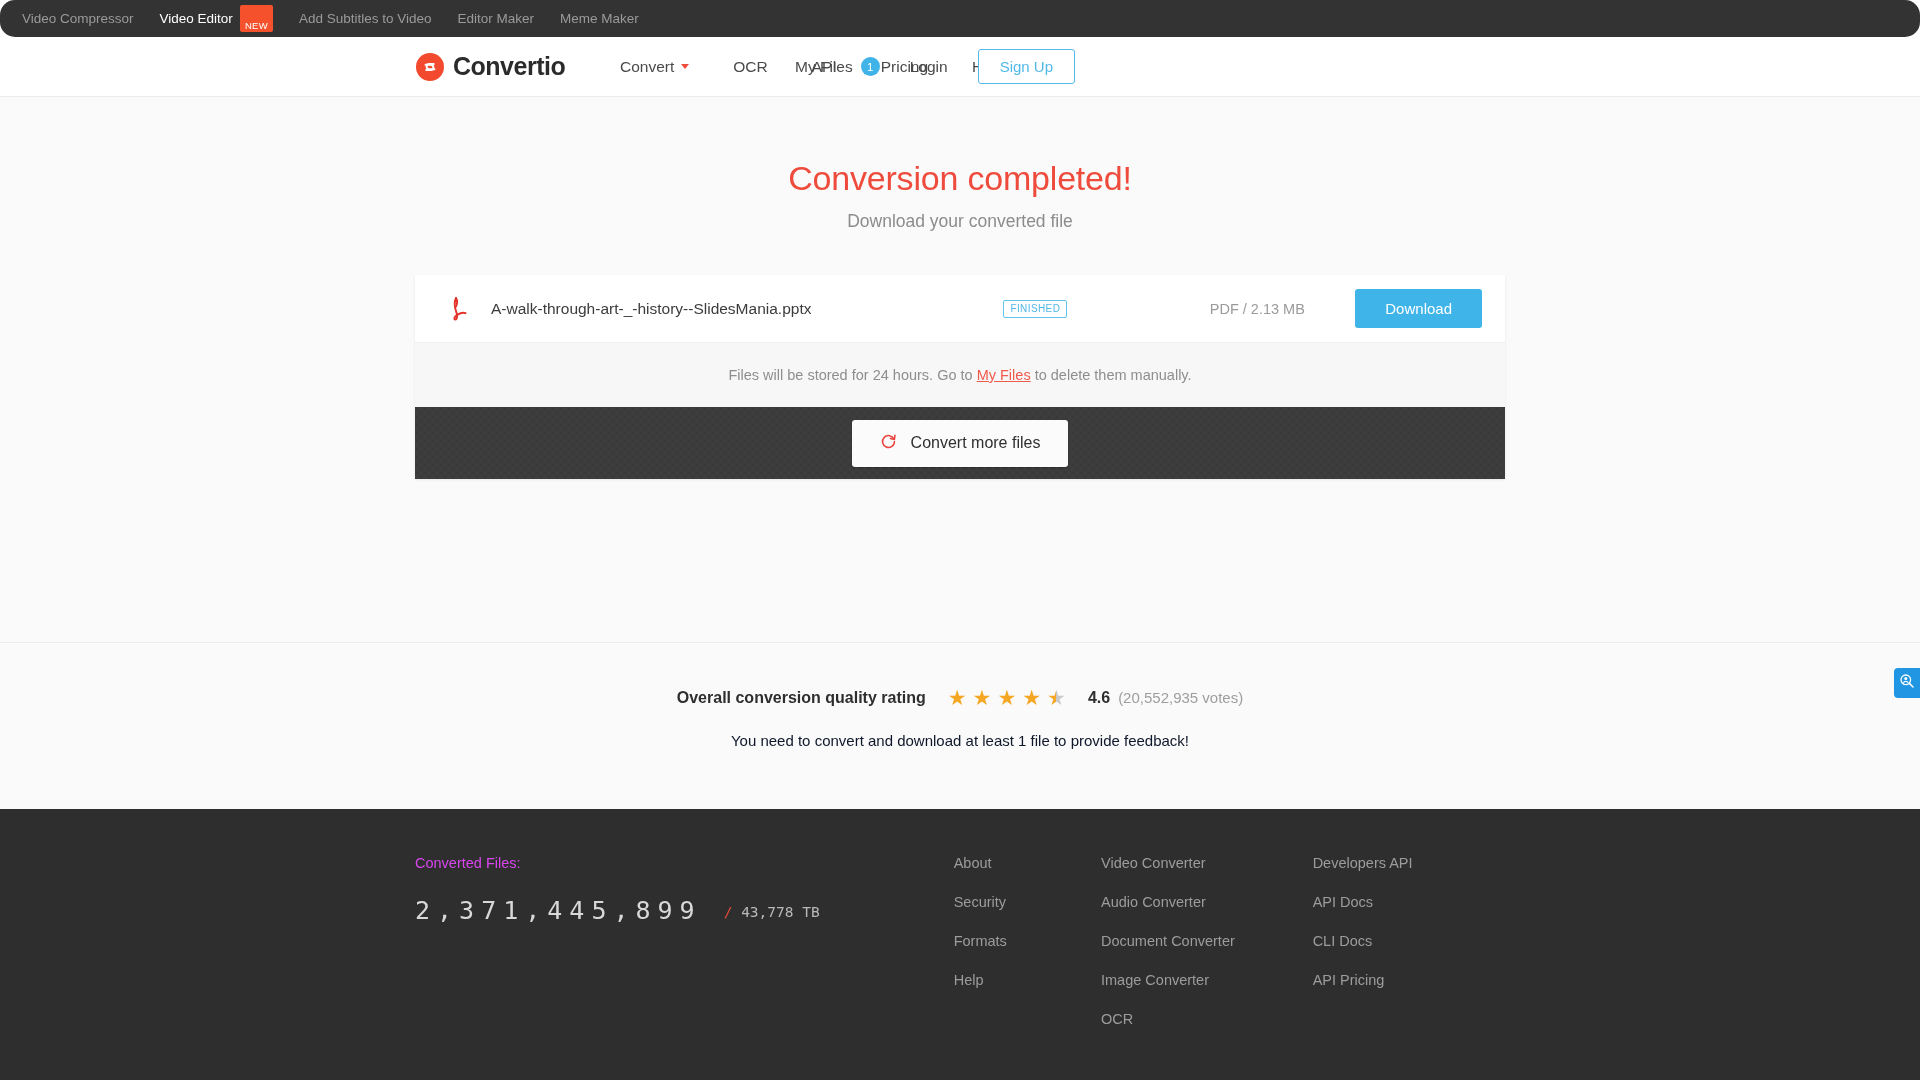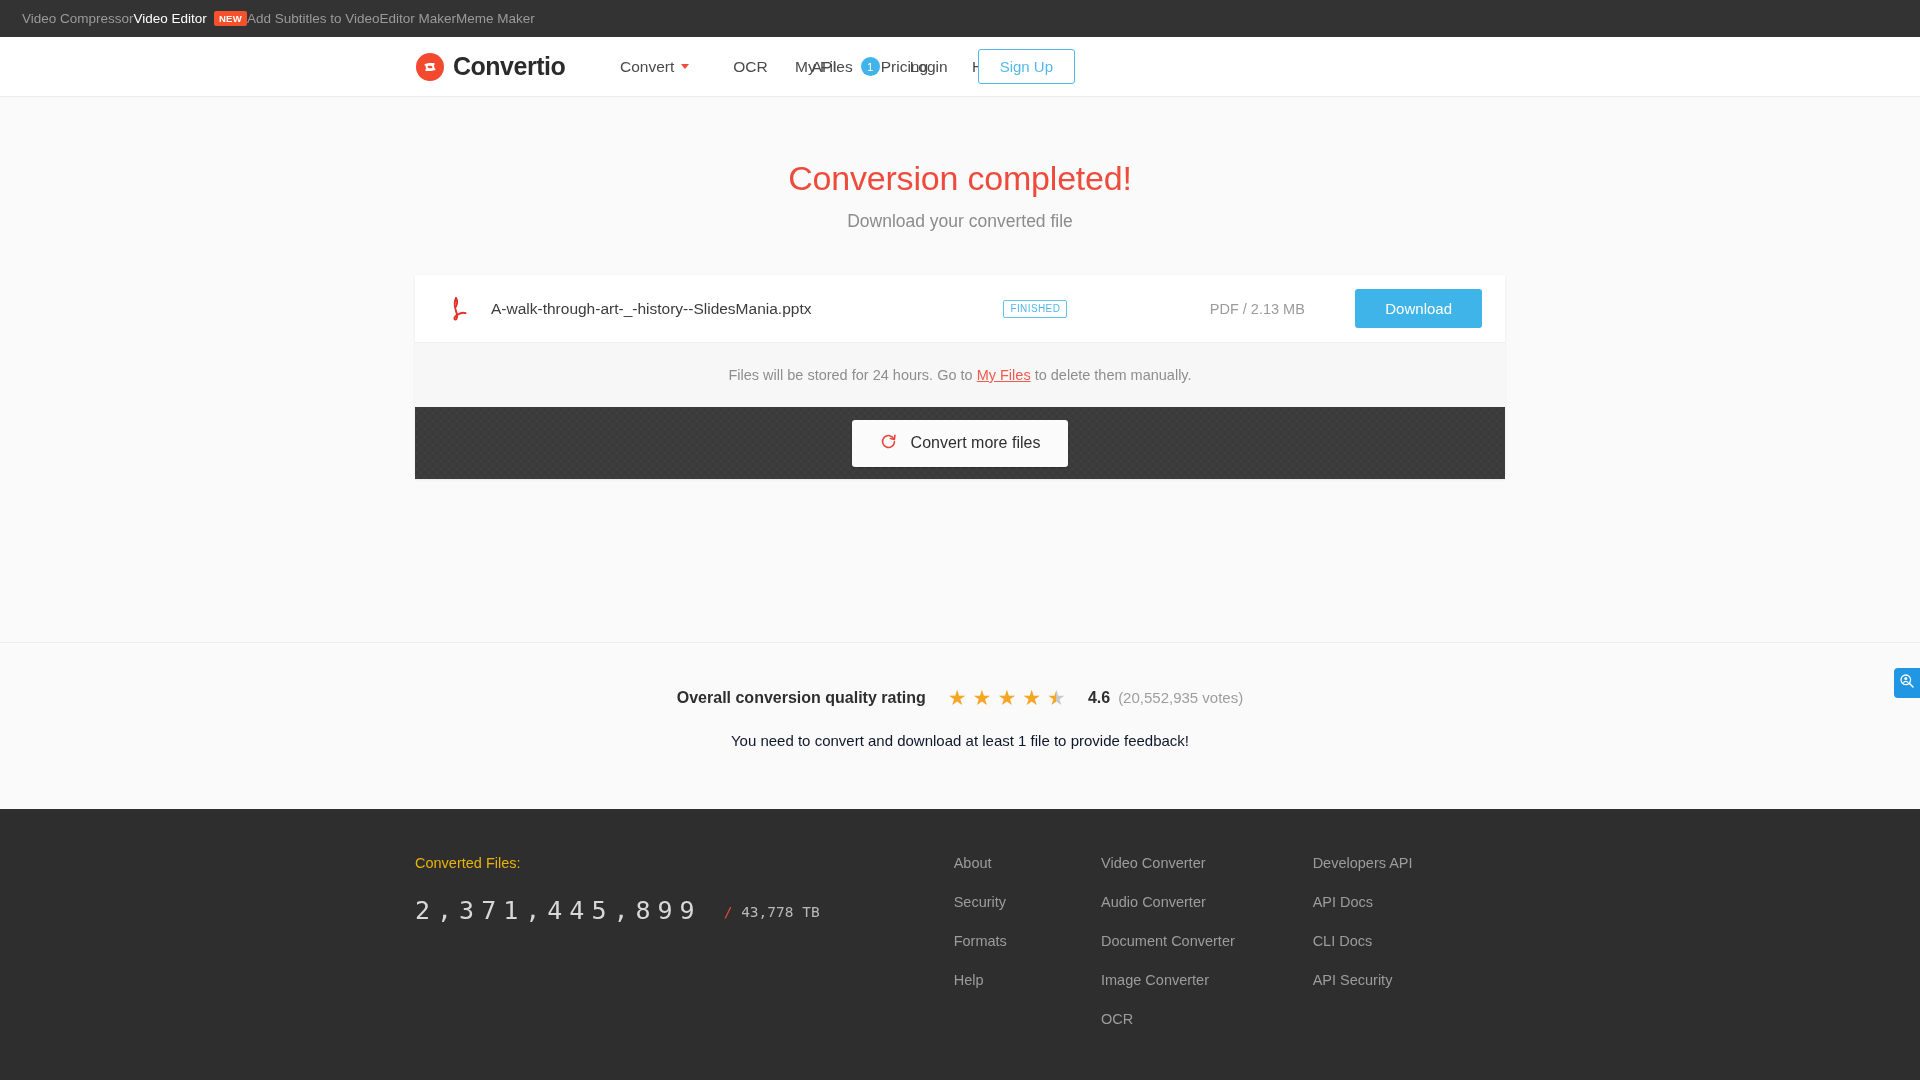--- a/index.html
+++ b/index.html
@@ -10,37 +10,39 @@
     overflow: hidden;
   }
 
   
   .topbar {
     height: 37px;
     background: #333333;
     display: flex;
     align-items: center;
     padding-left: 22px;
+    gap: 26px;
+    border-radius: 15px;
   }
   .topbar a {
     color: #9a9a9a;
     font-size: 13.5px;
     text-decoration: none;
     display: flex;
     align-items: center;
     gap: 7px;
     white-space: nowrap;
   }
   .topbar a.active { color: #ffffff; }
   .badge-new {
     background: #f4512c;
     color: #ffffff;
     font-size: 9.5px;
-    font-weight: bold;
-    padding: 3px 5px 2px;
+    font-weight: normal;
+    padding: 16px 5px 2px;
     border-radius: 2px;
     letter-spacing: .3px;
     line-height: 1;
   }
 
   
   .header {
     height: 60px;
     background: #ffffff;
     border-bottom: 1px solid #ececec;
@@ -205,21 +207,21 @@
     background: #2e2e2e;
     padding: 46px 0 0;
     height: 348px;
     position: relative;
   }
   .footer-inner {
     width: 1090px; margin: 0 auto;
     display: flex;
   }
   .counter-col { width: 560px; }
-  .counter-title { color: #eab308; font-size: 14.5px; }
+  .counter-title { color: #d946ef; font-size: 14.5px; }
   .counter-row { display: flex; align-items: flex-end; margin-top: 25px; }
   .counter-digits {
     color: #d8d8d8; font-size: 25px;
     font-family: "DejaVu Sans Mono", monospace;
     letter-spacing: 7px;
   }
   .counter-total {
     color: #b9b9b9; font-size: 14.5px; margin-left: 22px; margin-bottom: 5px;
     font-family: "DejaVu Sans Mono", monospace;
   }
@@ -392,17 +394,17 @@
       <a href="#">Audio Converter</a>
       <a href="#">Document Converter</a>
       <a href="#">Image Converter</a>
       <a href="#">OCR</a>
     </div>
 
     <div class="link-col c3">
       <a href="#">Developers API</a>
       <a href="#">API Docs</a>
       <a href="#">CLI Docs</a>
-      <a href="#">API Security</a>
+      <a href="#">API Pricing</a>
     </div>
   </div>
 
 </div>
 
 </body></html>

